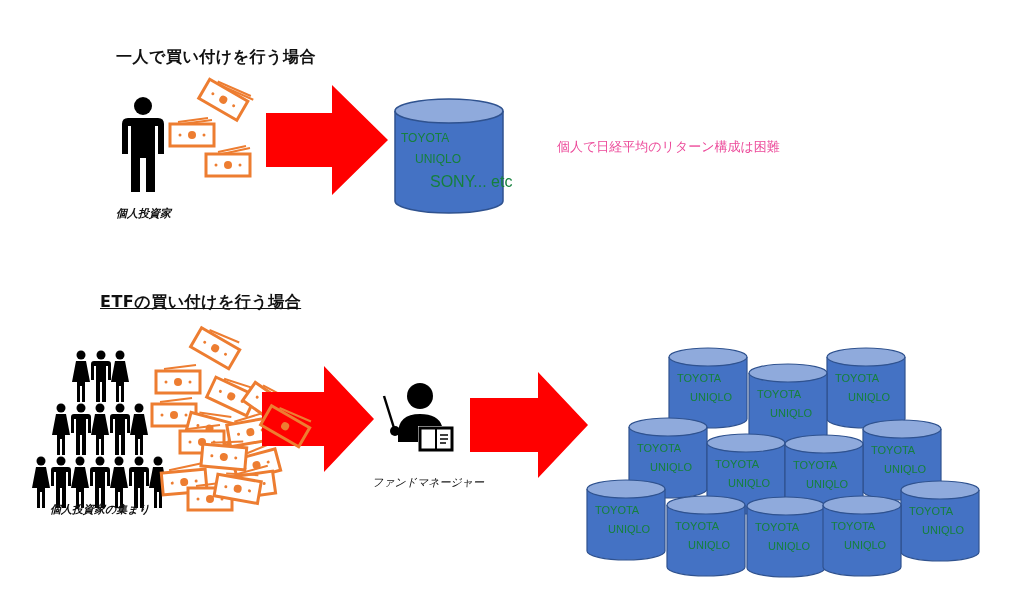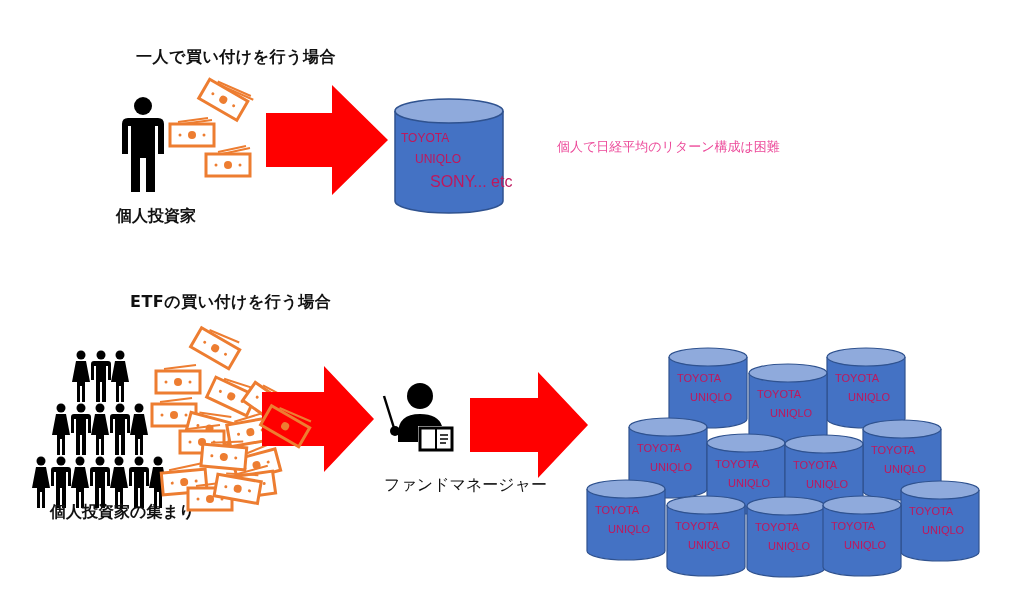--- a/index.html
+++ b/index.html
@@ -1,22 +1,22 @@
 <!DOCTYPE html>
 <html><head>
 <meta charset="utf-8">
 <style>
   html, body { margin:0; padding:0; background:#ffffff; }
   body { width:1024px; height:601px; position:relative; overflow:hidden;
          font-family:"DejaVu Sans", "Liberation Sans", sans-serif; }
   .abs { position:absolute; }
-  .heading { font-weight:bold; font-size:16px; color:#111; letter-spacing:0.5px;margin-left:20px; }
-  .caption { font-weight:bold; font-size:16px; color:#111; }
+  .heading { font-weight:bold; font-size:16px; color:#111; letter-spacing:0.5px; }
+  .caption { font-weight:bold; font-size:11px; color:#111;font-style:italic; }
   .note { font-size:13px; color:#ec4899; }
-  .cyl-text { position:absolute; color:#be185d; font-family:"Liberation Sans", sans-serif; font-size:11px; white-space:nowrap; }
+  .cyl-text { position:absolute; color:#15803d; font-family:"Liberation Sans", sans-serif; font-size:11px; white-space:nowrap; }
   svg { position:absolute; overflow:visible; }
 </style>
 </head>
 <body>
 
 <div class="abs heading" style="left:116px;top:47px;">一人で買い付けを行う場合</div>
 
 <svg style="left:118px;top:96px;" width="50" height="98" viewBox="0 0 50 98">
   <circle cx="25" cy="10" r="9" fill="#000"></circle>
   <path d="M10 22 H40 Q46 22 46 28 V58 H40 V30 H37 V96 H28 V62 H22 V96 H13 V30 H10 V58 H4 V28 Q4 22 10 22 Z" fill="#000"></path>
@@ -52,21 +52,21 @@
 <svg style="left:393px;top:97px;" width="112" height="118" viewBox="0 0 112 118">
   <path d="M2 14 V104 A54 12 0 0 0 110 104 V14" fill="#4472c4" stroke="#2f528f" stroke-width="1.5"></path>
   <ellipse cx="56" cy="14" rx="54" ry="12" fill="#8faadc" stroke="#2f528f" stroke-width="1.5"></ellipse>
 </svg>
 <div class="cyl-text" style="left:401px;top:131px;font-size:12px;">TOYOTA</div>
 <div class="cyl-text" style="left:415px;top:152px;font-size:12px;">UNIQLO</div>
 <div class="cyl-text" style="left:430px;top:173px;font-size:16px;">SONY... etc</div>
 
 <div class="abs note" style="left:557px;top:138px;">個人で日経平均のリターン構成は困難</div>
 
-<div class="abs heading" style="left:110px;top:292px;">ETFの買い付けを行う場合</div>
+<div class="abs heading" style="left:100px;top:292px;text-decoration:underline;">ETFの買い付けを行う場合</div>
 
 <div id="crowd">
     <svg width="22" height="54" viewBox="0 0 22 54" style="left: 70px; top: 350px;">
       <circle cx="11" cy="5" r="4.5" fill="#000"></circle>
       <path d="M6 11 H16 L20 32 H15 V52 H12 V36 H10 V52 H7 V32 H2 Z" fill="#000"></path>
     </svg>
     <svg width="22" height="54" viewBox="0 0 22 54" style="left: 89.5px; top: 350px;">
       <circle cx="11" cy="5" r="4.5" fill="#000"></circle>
       <path d="M4 11 H18 Q21 11 21 14 V30 H18 V16 H16 V52 H12 V32 H10 V52 H6 V16 H4 V30 H1 V14 Q1 11 4 11 Z" fill="#000"></path>
     </svg>
@@ -240,21 +240,21 @@
   <circle cx="40" cy="14" r="13" fill="#000"></circle>
   <path d="M18 52 Q18 32 40 32 Q58 32 62 44 H38 V60 H18 Z" fill="#000"></path>
   <line x1="4" y1="14" x2="14" y2="46" stroke="#000" stroke-width="2.5"></line>
   <circle cx="15" cy="49" r="5" fill="#000"></circle>
   <rect x="40" y="46" width="32" height="22" fill="#fff" stroke="#000" stroke-width="3"></rect>
   <line x1="56" y1="46" x2="56" y2="68" stroke="#000" stroke-width="2"></line>
   <line x1="60" y1="53" x2="68" y2="53" stroke="#000" stroke-width="1.5"></line>
   <line x1="60" y1="57" x2="68" y2="57" stroke="#000" stroke-width="1.5"></line>
   <line x1="60" y1="61" x2="66" y2="61" stroke="#000" stroke-width="1.5"></line>
 </svg>
-<div class="abs caption" style="left:384px;top:475px;font-weight:normal;">ファンドマネージャー</div>
+<div class="abs caption" style="left:372px;top:475px;font-weight:normal;">ファンドマネージャー</div>
 
 <svg style="left:470px;top:372px;" width="118" height="106" viewBox="0 0 118 106">
   <polygon points="0,26 68,26 68,0 118,53 68,106 68,80 0,80" fill="#ff0000"></polygon>
 </svg>
 
 <div id="cylinder-stack">
     <svg width="80" height="82" viewBox="0 0 80 82" style="left: 668px; top: 347px;">
       <path d="M1 10 V72 A39 9 0 0 0 79 72 V10" fill="#4472c4" stroke="#2f528f" stroke-width="1.2"></path>
       <ellipse cx="40" cy="10" rx="39" ry="9" fill="#8faadc" stroke="#2f528f" stroke-width="1.2"></ellipse>
     </svg>

